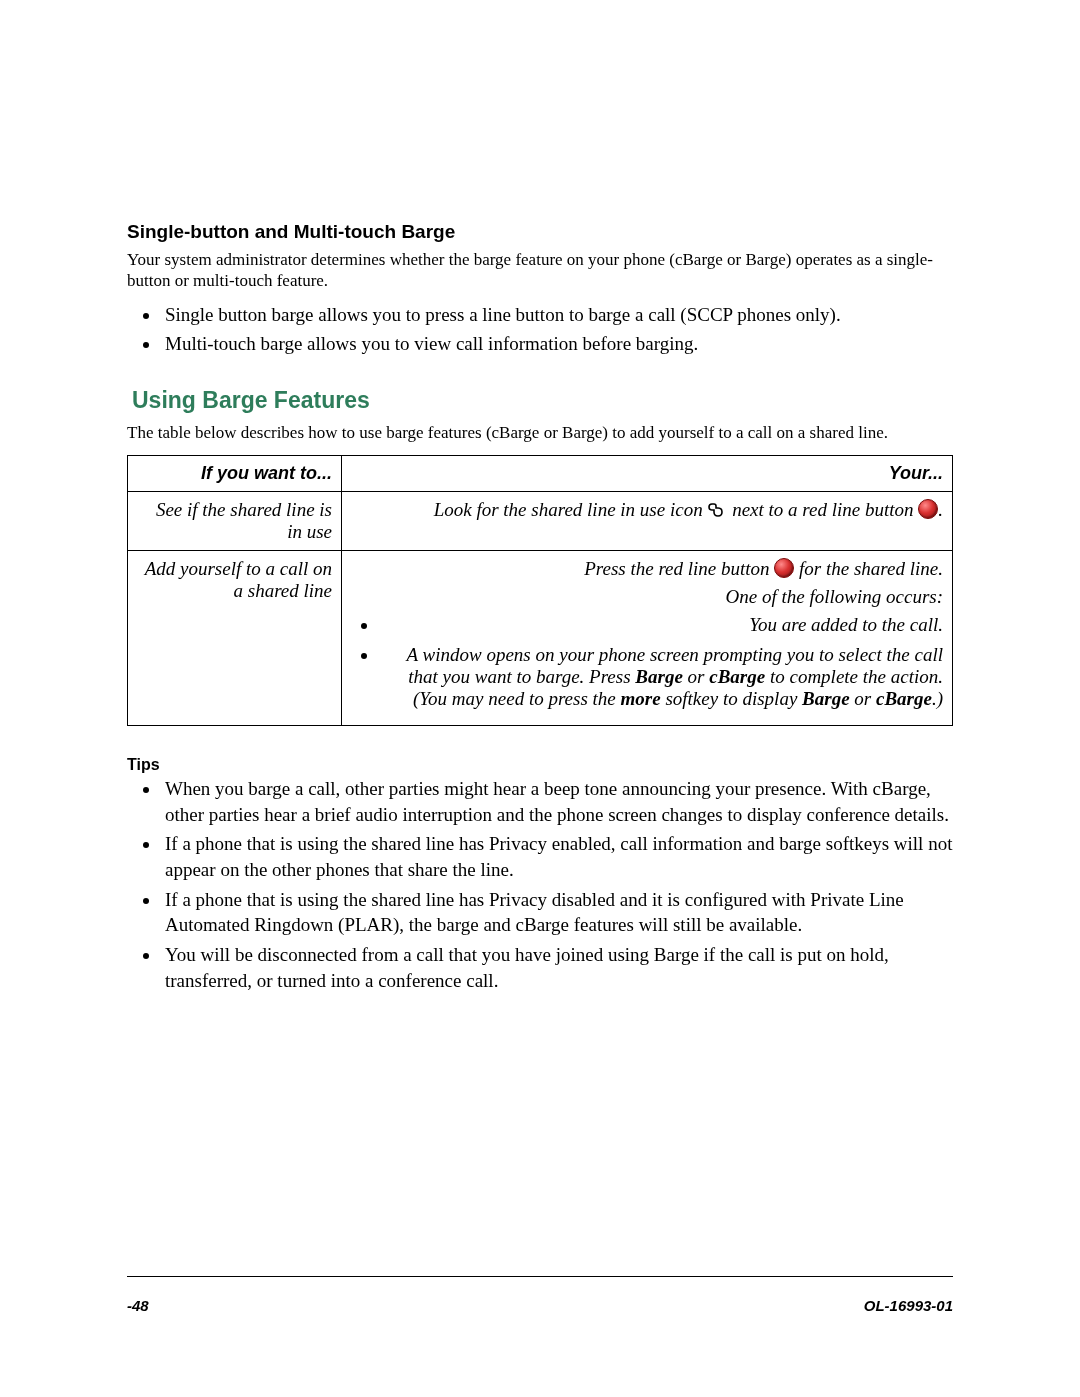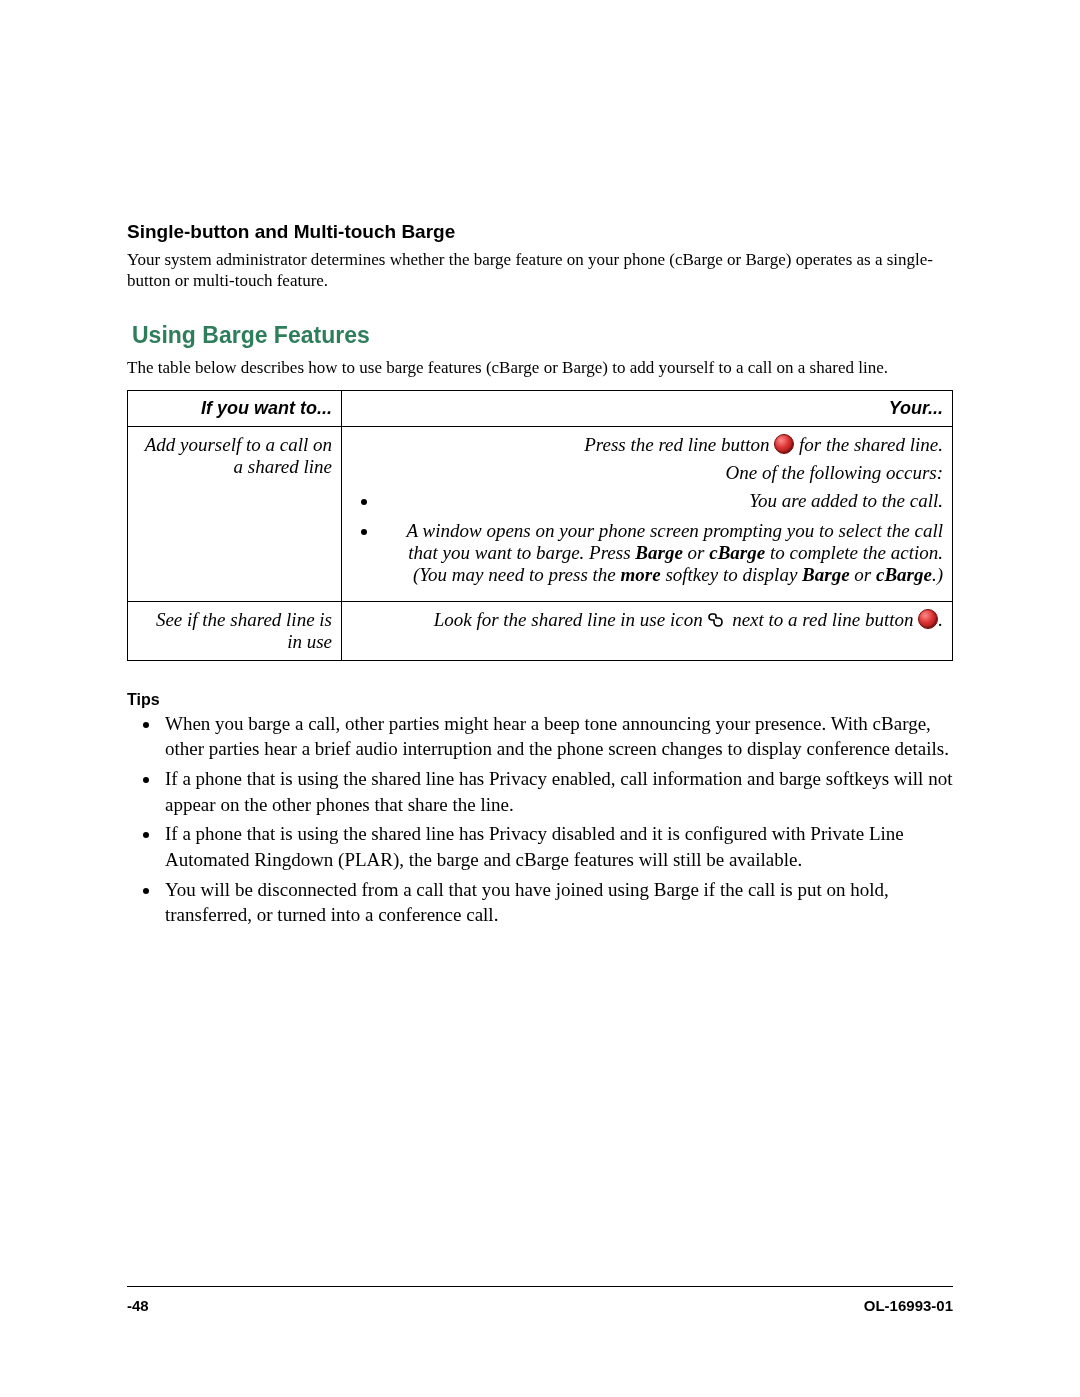--- a/index.html
+++ b/index.html
@@ -103,74 +103,79 @@
     font-weight: bold;
     font-size: 16px;
     margin: 30px 0 2px 0;
   }
   .footer {
     position: absolute;
     left: 127px;
     right: 127px;
     bottom: 83px;
     border-top: 1px solid #000;
-    padding-top: 10px;
+    padding-top: 20px;
     font-family: Arial, Helvetica, sans-serif;
     font-weight: bold;
     font-size: 15px;
     display: flex;
     justify-content: space-between;
+    font-style: italic;
   }
   b { font-weight: bold; }
 </style>
 </head>
 <body>
 
 <div class="page">
 
   <p class="sec-title h-sans-bold">Single-button and Multi-touch Barge</p>
   <p class="body-text">Your system administrator determines whether the barge feature on your phone (cBarge or Barge) operates as a single-button or multi-touch feature.</p>
+  <ul class="bullets">
+    <li>Single button barge allows you to press a line button to barge a call (SCCP phones only).</li>
+    <li>Multi-touch barge allows you to view call information before barging.</li>
+  </ul>
 
   <p class="h-green">Using Barge Features</p>
   <p class="body-text">The table below describes how to use barge features (cBarge or Barge) to add yourself to a call on a shared line.</p>
 
   <table class="feature">
     <tbody>
         <tr>
       <th>If you want to...</th>
       <th>Your...</th>
+    </tr>
+    <tr>
+      <td class="col1">See if the shared line is in use</td>
+      <td>
+        <span>Look for the shared line in use icon </span>
+        <span class="icon-in-use">
+          <svg width="20" height="16" viewBox="0 0 20 16">
+            <path d="M5 2 Q2 2 2 5 Q2 8 5 8 L7 8 L7 10 Q7 14 11 14 Q15 14 15 10 Q15 6 11 6 L9 6 L9 4 Q9 2 7 2 Z" fill="none" stroke="#000" stroke-width="1.6"></path>
+          </svg>
+        </span>
+        <span> next to a red line button </span>
+        <span class="red-line-btn"></span><span>.</span>
+      </td>
     </tr>
     <tr>
       <td class="col1">Add yourself to a call on a shared line</td>
       <td>
         <div>
           <span>Press the red line button </span>
           <span class="red-line-btn"></span>
           <span> for the shared line.</span>
         </div>
         <div style="margin-top:6px;">One of the following occurs:</div>
         <ul class="inner-list">
           <li>You are added to the call.</li>
           <li>
             <span>A window opens on your phone screen prompting you to select the call that you want to barge. Press </span><b>Barge</b><span> or </span><b>cBarge</b><span> to complete the action. (You may need to press the </span><b>more</b><span> softkey to display </span><b>Barge</b><span> or </span><b>cBarge</b><span>.)</span>
           </li>
         </ul>
-      </td>
-    </tr>
-    <tr>
-      <td class="col1">See if the shared line is in use</td>
-      <td>
-        <span>Look for the shared line in use icon </span>
-        <span class="icon-in-use">
-          <svg width="20" height="16" viewBox="0 0 20 16">
-            <path d="M5 2 Q2 2 2 5 Q2 8 5 8 L7 8 L7 10 Q7 14 11 14 Q15 14 15 10 Q15 6 11 6 L9 6 L9 4 Q9 2 7 2 Z" fill="none" stroke="#000" stroke-width="1.6"></path>
-          </svg>
-        </span>
-        <span> next to a red line button </span>
-        <span class="red-line-btn"></span><span>.</span>
       </td>
     </tr>
   </tbody>
     </table>
 
   <p class="tips-head">Tips</p>
   <ul class="bullets">
     <li>When you barge a call, other parties might hear a beep tone announcing your presence. With cBarge, other parties hear a brief audio interruption and the phone screen changes to display conference details.</li>
     <li>If a phone that is using the shared line has Privacy enabled, call information and barge softkeys will not appear on the other phones that share the line.</li>
     <li>If a phone that is using the shared line has Privacy disabled and it is configured with Private Line Automated Ringdown (PLAR), the barge and cBarge features will still be available.</li>

